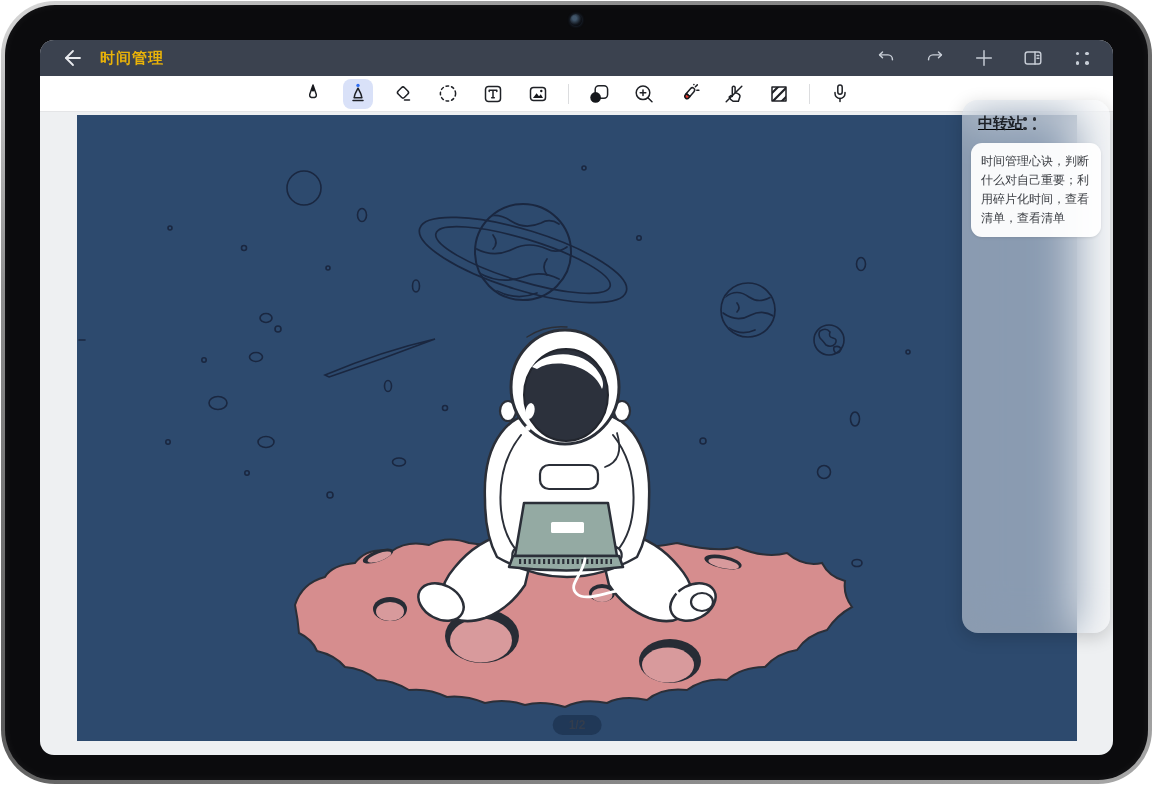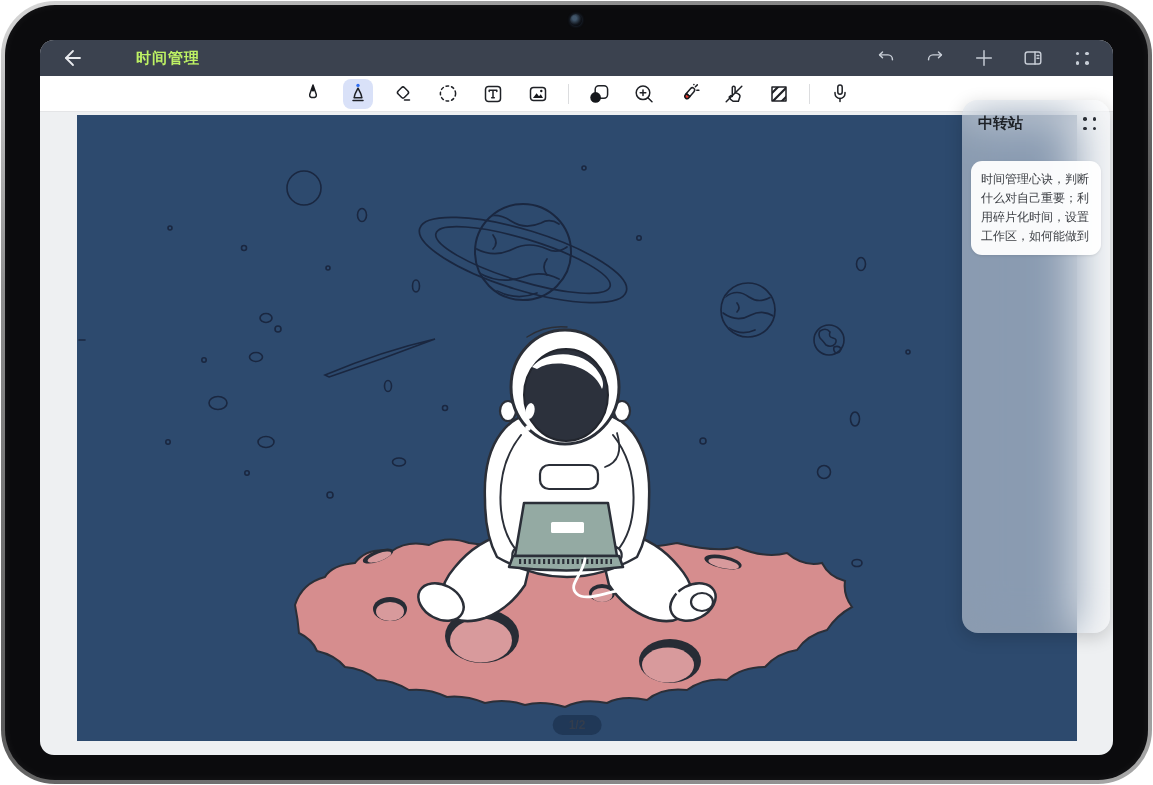--- a/index.html
+++ b/index.html
@@ -14,21 +14,21 @@
   .camera { position:absolute; top:14px; left:570px; width:12px; height:12px; border-radius:50%;
     background:radial-gradient(circle at 38% 35%, #41566b 0 18%, #11151c 60%, #000 100%);
     box-shadow:0 0 3px rgba(90,140,200,.35); }
 
   
   .screen { position:absolute; left:40px; top:40px; width:1073px; height:715px; border-radius:14px;
     overflow:hidden; background:#eef0f2; }
 
   
   .titlebar { position:absolute; left:0; top:0; width:100%; height:36px; background:#3b424f;
-    display:flex; align-items:center; padding:0 20px; color:#bef264;gap:36px; }
+    display:flex; align-items:center; padding:0 20px; color:#eab308; }
   .titlebar svg { display:block; }
   .back-btn { width:24px; height:24px; margin-right:16px; cursor:pointer; }
   .tb-title { font-size:15px; font-weight:700; letter-spacing:1px; }
   .tb-actions { margin-left:auto; display:flex; align-items:center; gap:27px; }
   .tb-act { width:22px; height:22px; cursor:pointer; }
   .tb-act svg { width:22px; height:22px; stroke:#c7cdd6; stroke-width:1.6; fill:none;
     stroke-linecap:round; stroke-linejoin:round; }
   .dots4 { display:grid; grid-template-columns:repeat(2,3.5px); grid-template-rows:repeat(2,3.5px);
     gap:6px; width:auto; }
   .dots4 span { width:3.5px; height:3.5px; border-radius:50%; background:#c7cdd6; }
@@ -48,21 +48,21 @@
   .canvas svg.art { position:absolute; inset:0; }
   .page-indicator { position:absolute; left:50%; bottom:6px; transform:translateX(-50%);
     padding:3px 16px; border-radius:12px; background:rgba(10,24,46,0.35);
     color:#333d4d; font-size:12px; font-weight:700; }
 
   
   .panel { position:absolute; left:922px; top:60px; width:148px; height:533px; border-radius:16px;
     background:rgba(255,255,255,0.45);
     backdrop-filter:blur(22px) saturate(1.1); -webkit-backdrop-filter:blur(22px) saturate(1.1);
     box-shadow:0 4px 18px rgba(0,0,0,0.18); z-index:5; }
-  .panel-head { display:flex; align-items:center; justify-content:space-between; padding:14px 14px 28px 16px; }
+  .panel-head { display:flex; align-items:center; padding:14px 14px 10px 16px;text-decoration:underline; }
   .panel-title { font-size:15px; font-weight:700; color:#1d2127; }
   .panel-dots span { background:#2a2e35; }
   .panel-card { margin:0 9px 13px 9px; padding:9px 10px; border-radius:11px;
     background:rgba(255,255,255,0.95); box-shadow:0 1px 3px rgba(0,0,0,0.10);
     font-size:12px; line-height:1.58; color:#3c3f44; cursor:pointer; }
 </style>
 </head>
 <body>
 
 <div class="stage">
@@ -367,18 +367,18 @@
       <div class="panel-head">
         <div class="panel-title">中转站</div>
         <div class="dots4 panel-dots">
           <span></span>
             <span></span>
             <span></span>
             <span></span>
         </div>
       </div>
       <div class="panel-card">
-        <span>时间管理心诀，判断什么对自己重要；利用碎片化时间，设置工作区，如何能做到</span>
+        <span>时间管理心诀，判断什么对自己重要；利用碎片化时间，查看清单，查看清单</span>
       </div>
     </div>
 
   </div>
 </div>
 
 </body></html>

